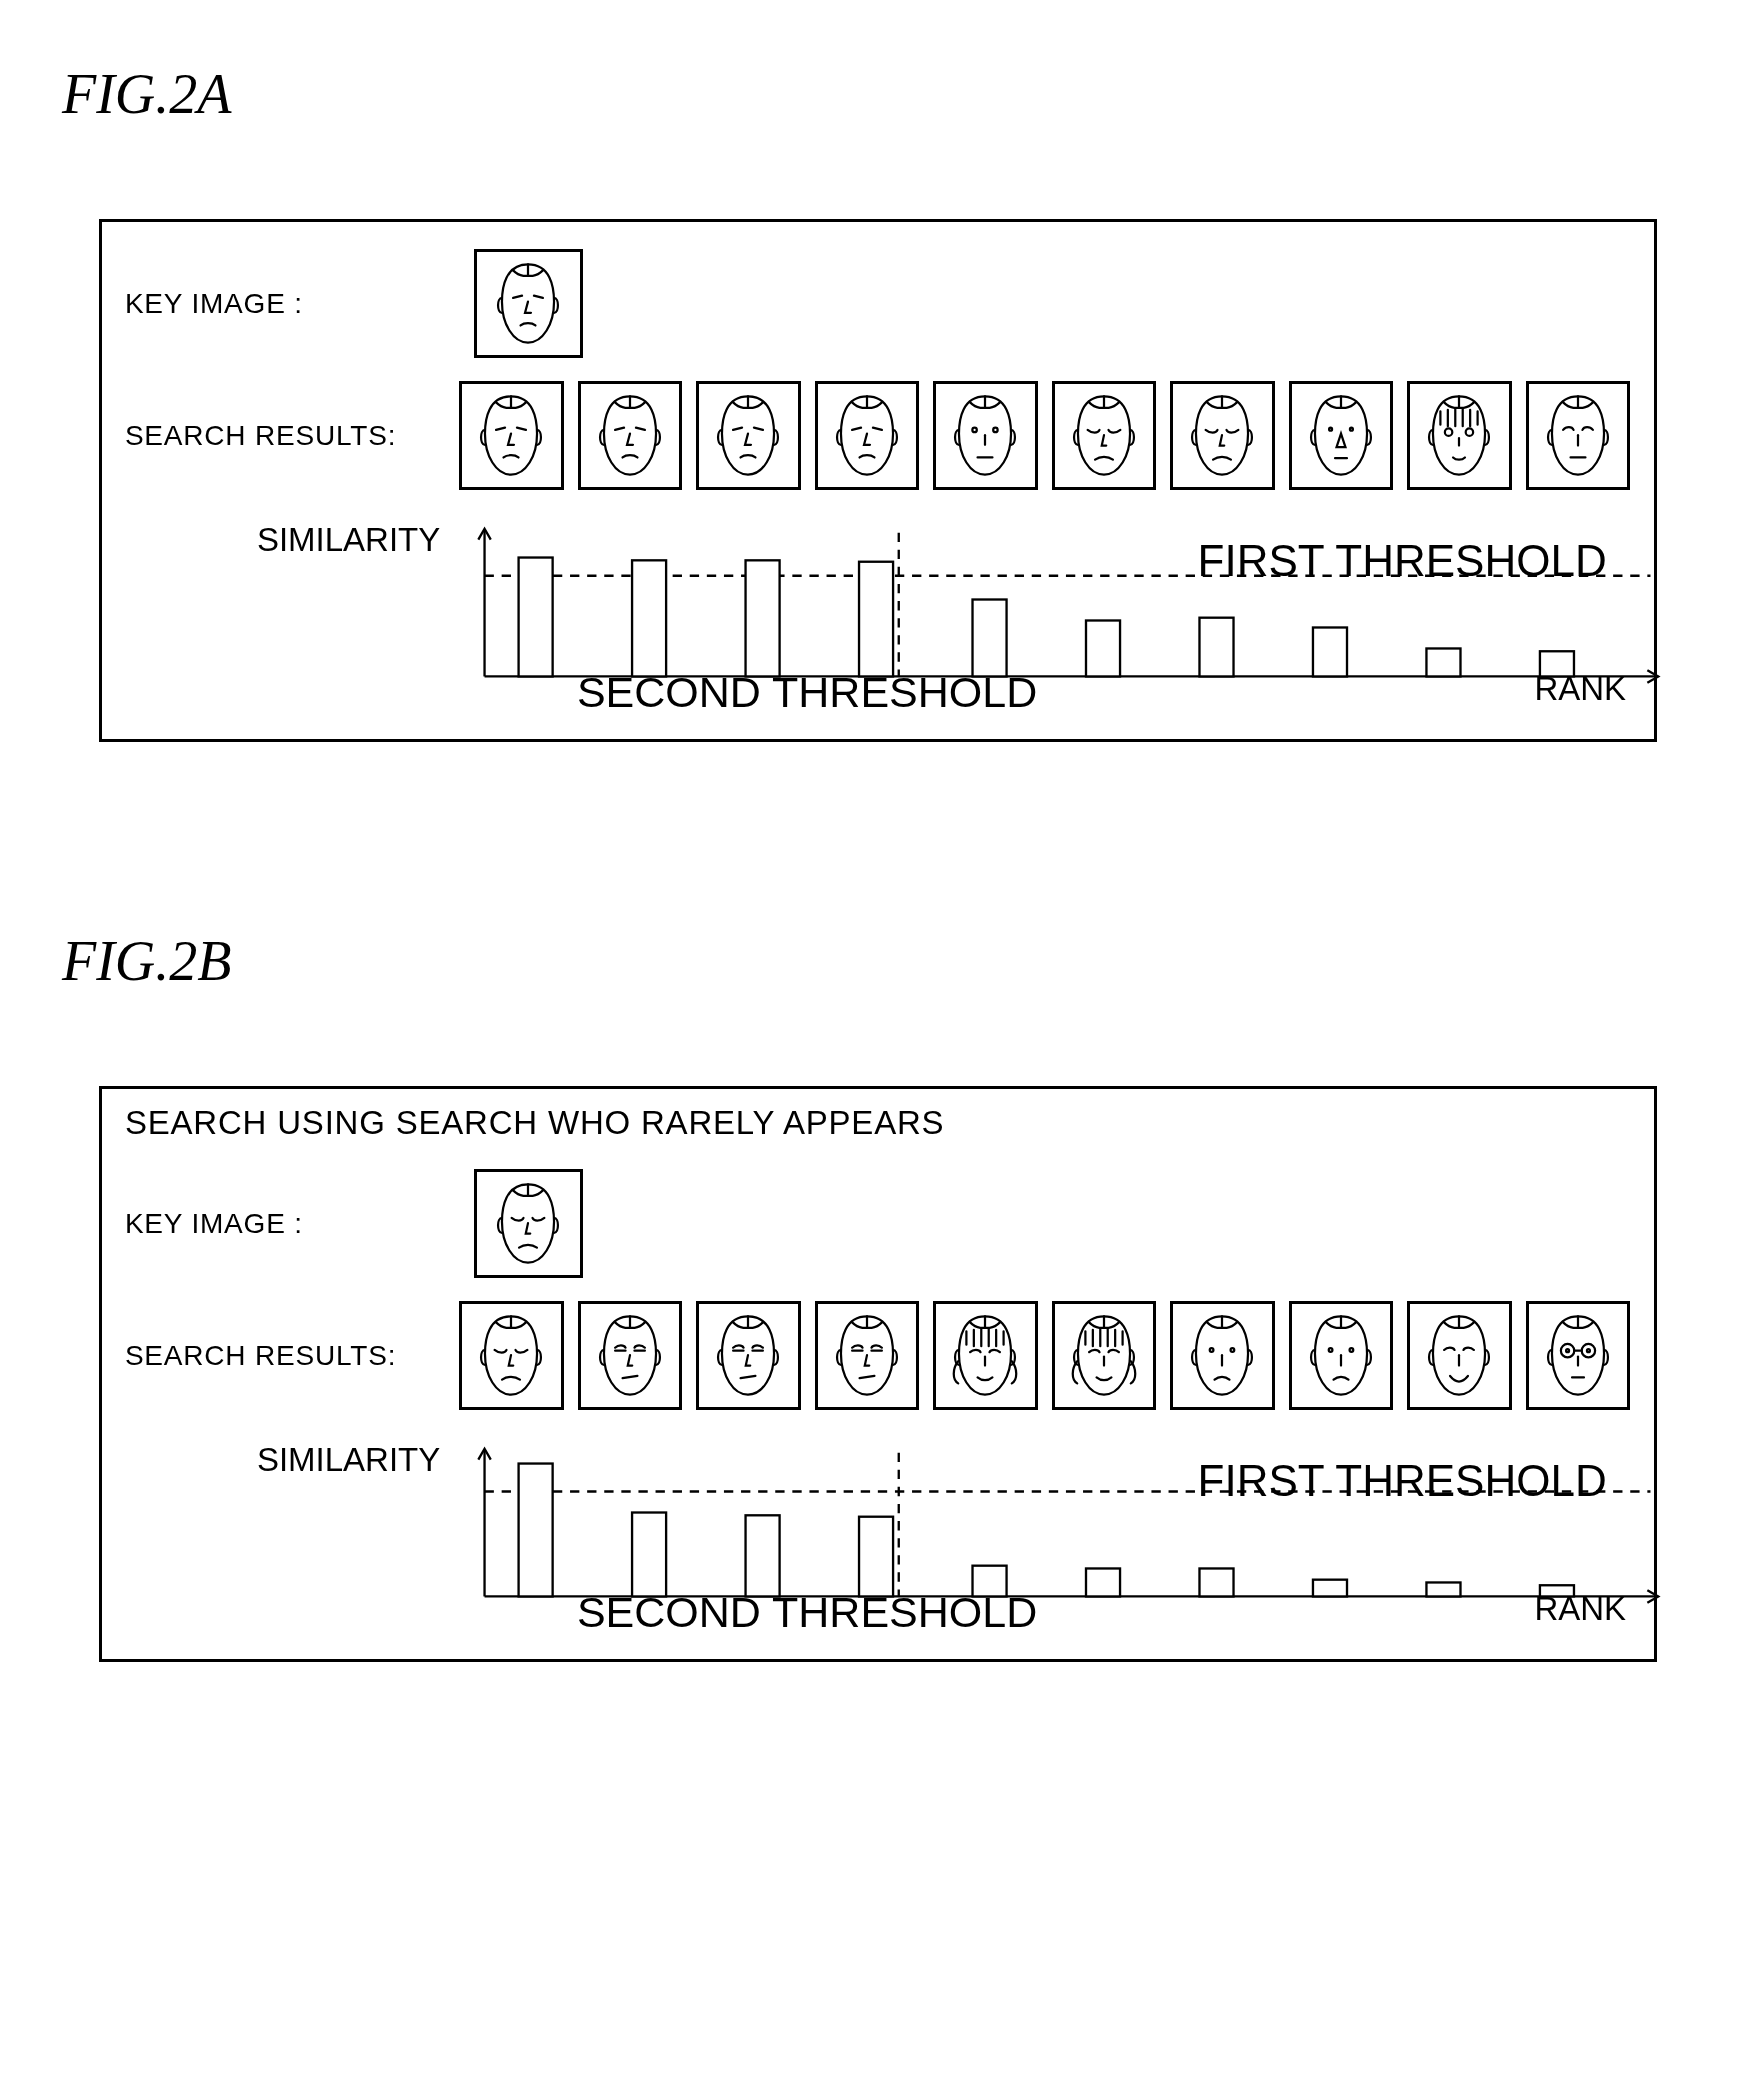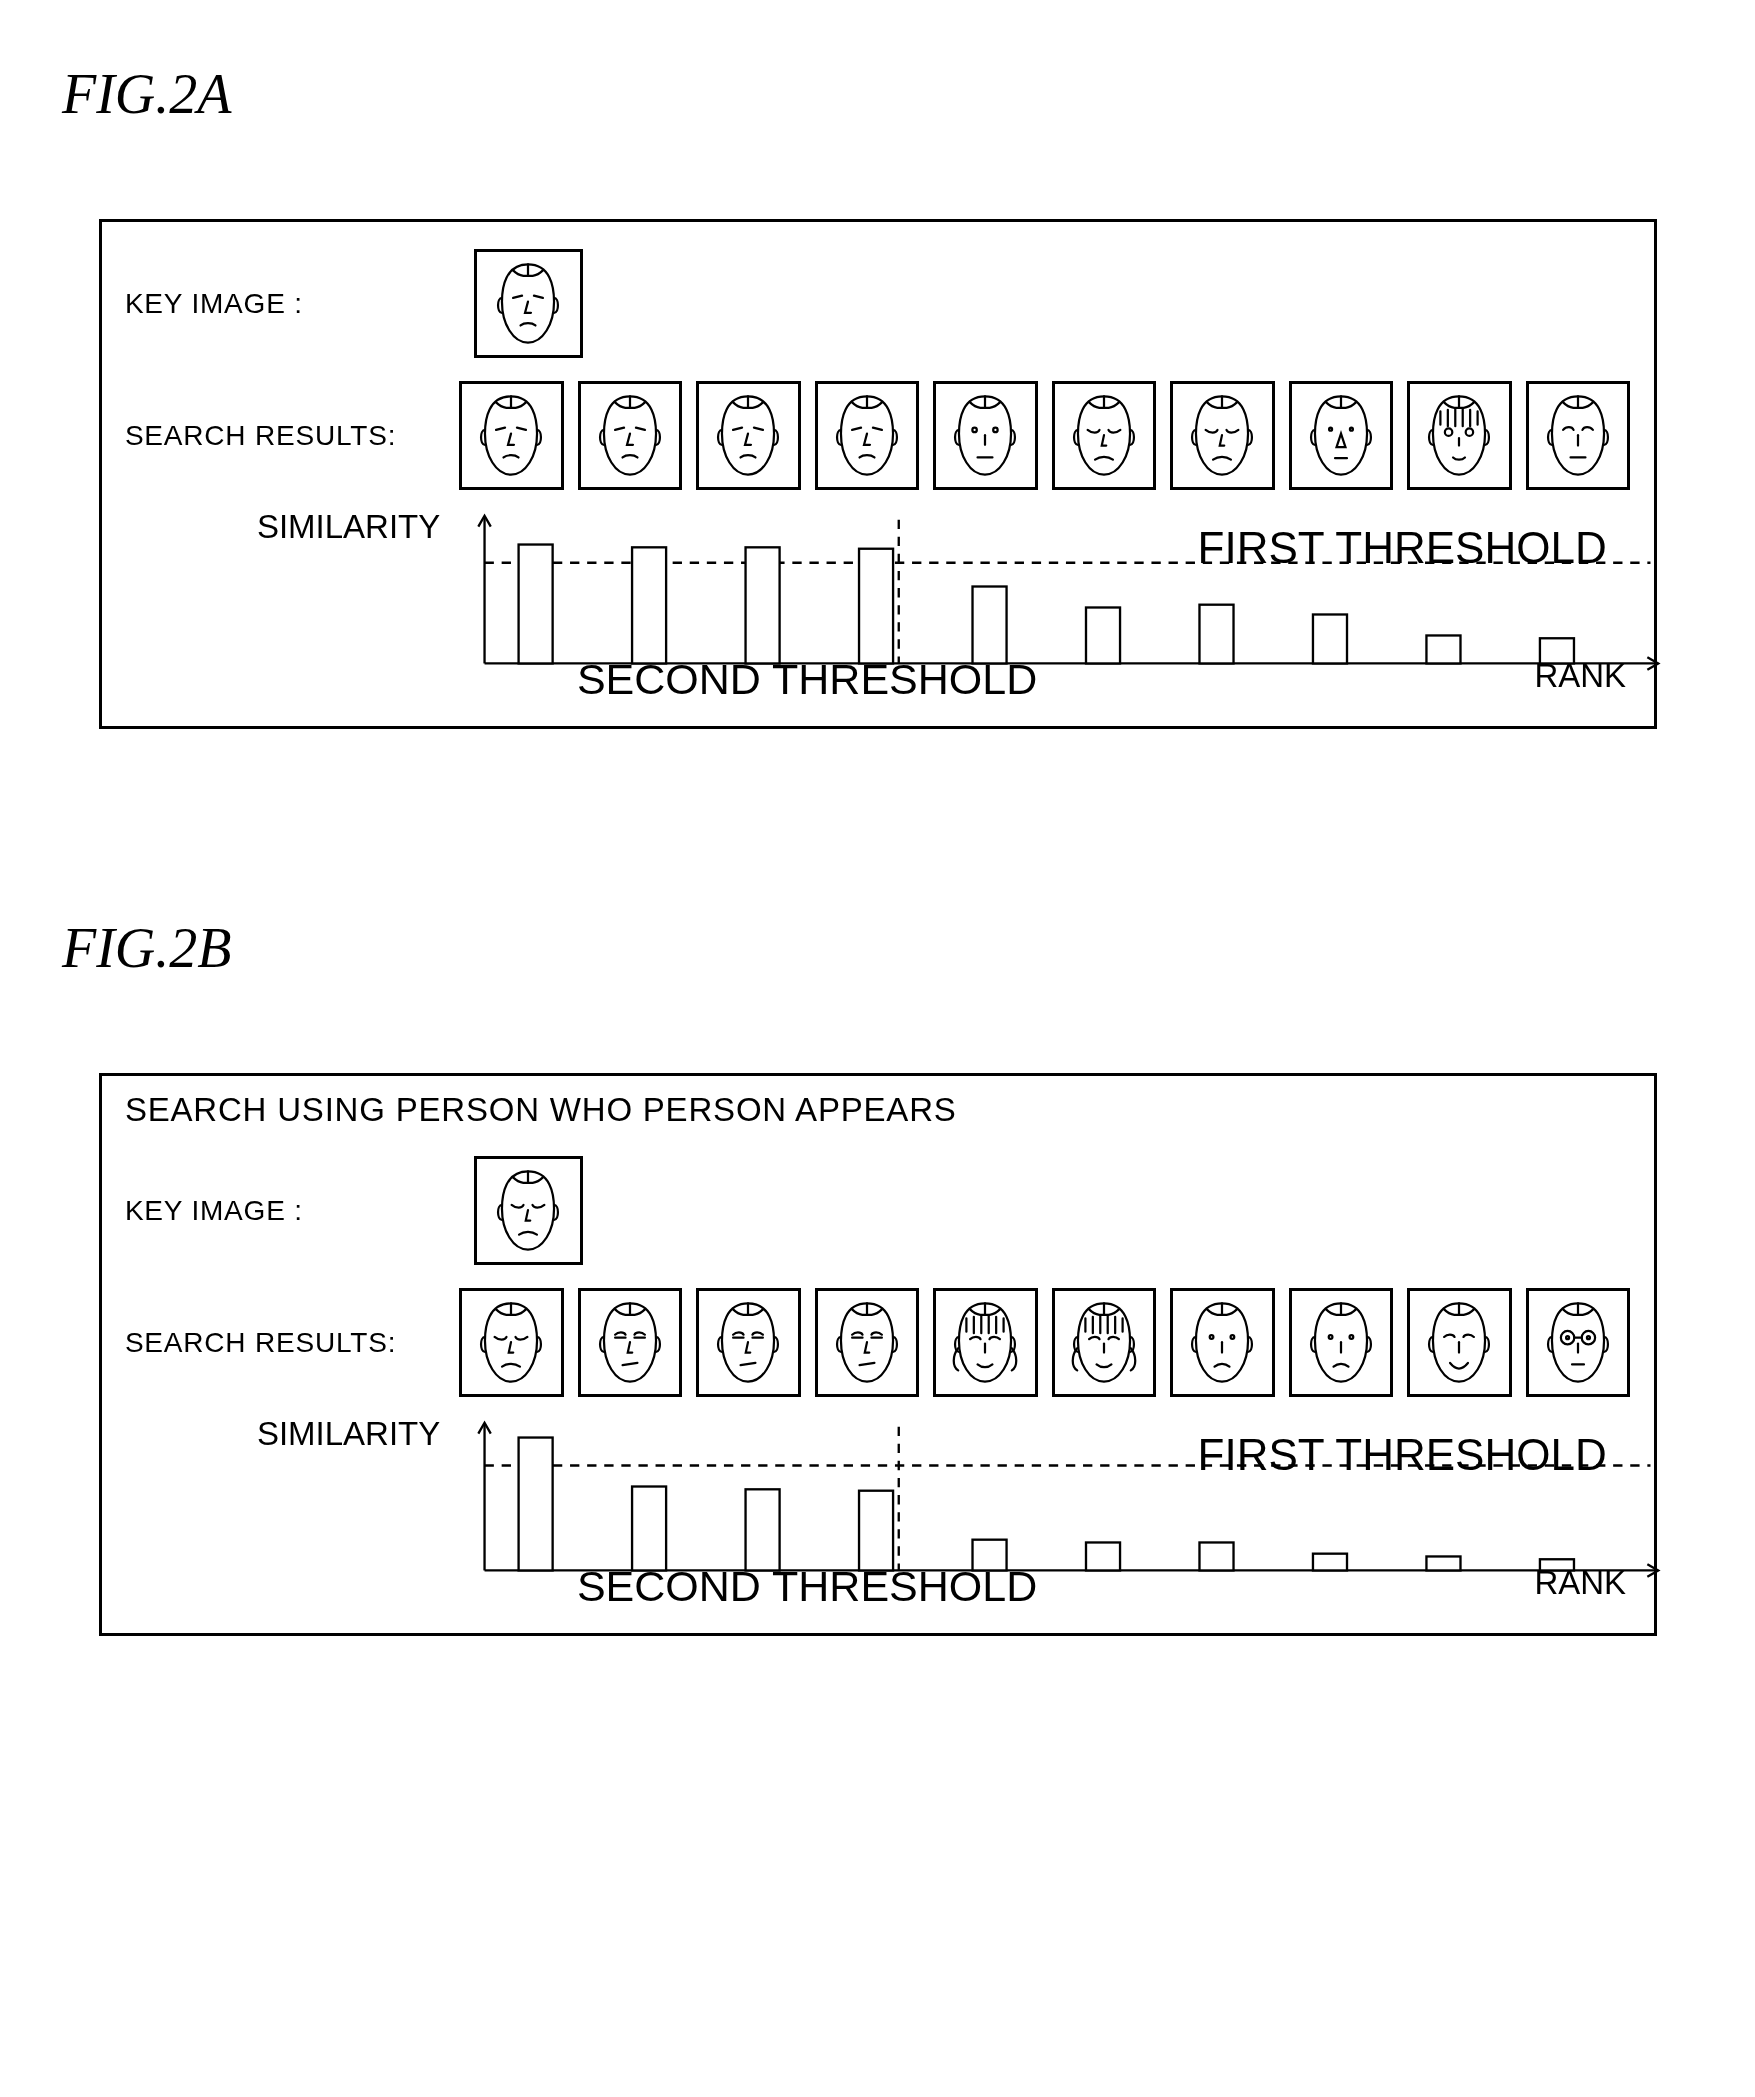--- a/index.html
+++ b/index.html
@@ -43,21 +43,21 @@
     width: 109px; height: 109px;
     border: 3.1px solid #000;
     box-sizing: border-box;
     display: flex; align-items: center; justify-content: center;
   }
   .face-svg { width: 78px; height: 93px; }
   svg.face-svg path, svg.face-svg circle, svg.face-svg line, svg.face-svg ellipse {
     stroke: #000; stroke-width: 3; fill: none; stroke-linecap: round;
   }
   
-  .chart-wrap { position: relative; margin-top: 6px; padding-left: 343px; height: 187px; }
+  .chart-wrap { position: relative; margin-top: 19px; padding-left: 343px; height: 187px; }
   .chart-label-left {
     position: absolute; left: 132px; top: 0;
     font-size: 33px;
   }
   .chart-label-rank {
     position: absolute; right: 4px; bottom: 0; font-size: 33px;
   }
   .chart-label-first {
     position: absolute; right: 23.4px; top: 15.6px; font-size: 44px;
   }
@@ -223,21 +223,21 @@
         <rect class="bar" x="1231.8" y="164" width="43.8" height="36"></rect>
         <rect class="bar" x="1377.8" y="167.6" width="43.8" height="32.400000000000006"></rect>
       </svg>
   </div>
 </div>
 
 <div class="gap"></div>
 
 <div class="fig-title">FIG.2B</div>
 <div class="panel">
-  <div class="panel-title">SEARCH USING PERSON WHO PERSON APPEARS</div>
+  <div class="panel-title">SEARCH USING SEARCH WHO RARELY APPEARS</div>
 
   <div class="row">
     <div class="row-label">KEY IMAGE :</div>
     <div class="face-box">
         <svg class="face-svg" viewBox="0 0 100 125">
           <path d="M50 10 C20 10 15 40 15 60 C15 90 30 115 50 115 C70 115 85 90 85 60 C85 40 80 10 50 10 Z"></path>
           <path d="M50 10 L50 25 M30 18 C40 28 50 25 50 25 M70 18 C60 28 50 25 50 25"></path>
           <path d="M15 55 C8 55 8 75 15 75 M85 55 C92 55 92 75 85 75"></path>
           <path d="M28 55 C34 60 42 60 44 55 M56 55 C58 60 66 60 72 55"></path>
           <path d="M50 62 L47 76 L53 76"></path>

